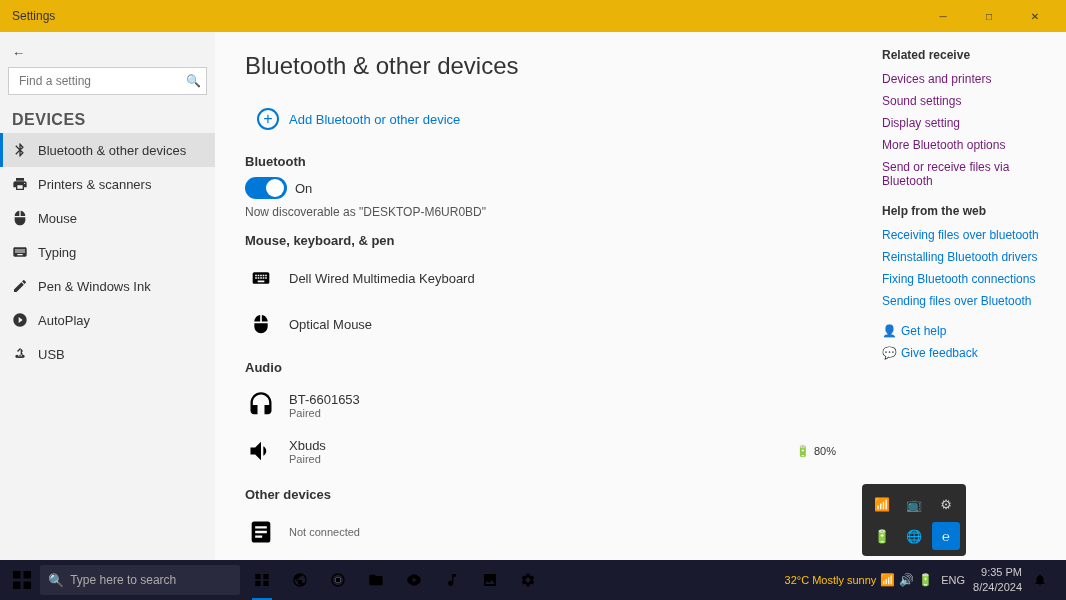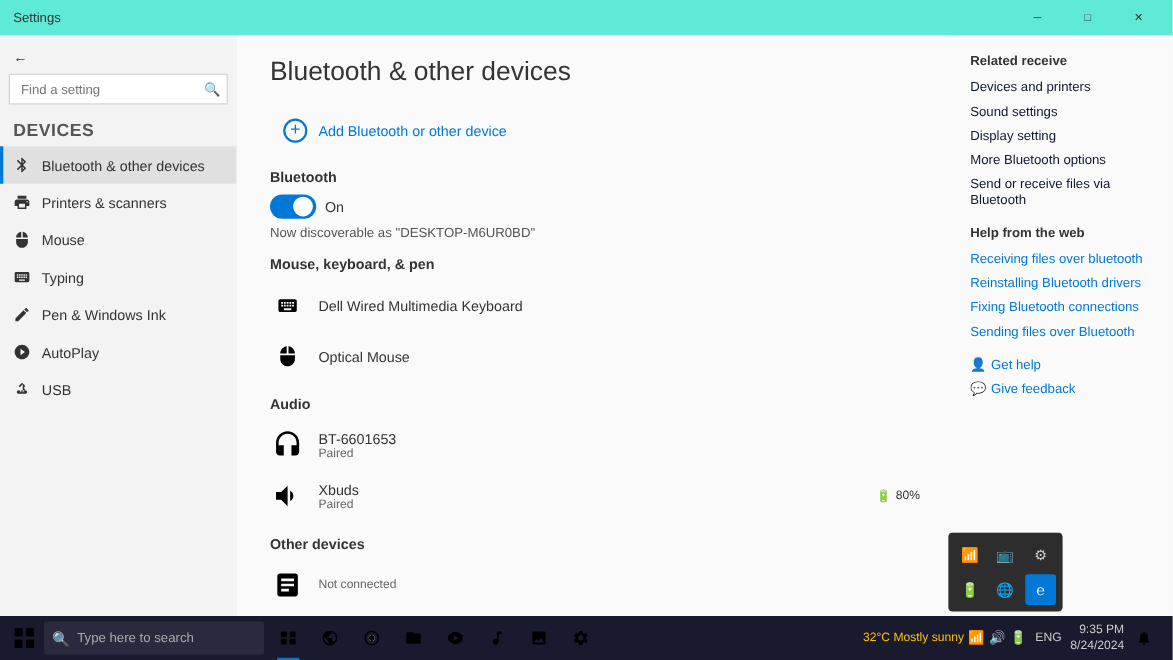--- a/index.html
+++ b/index.html
@@ -1,21 +1,21 @@
 <!DOCTYPE html>
 <html><head>
   <meta charset="utf-8">
   <style>
     * { margin: 0; padding: 0; box-sizing: border-box; }
     body { font-family: 'Segoe UI', sans-serif; background: #f3f3f3; width: 1066px; height: 600px; overflow: hidden; font-size: 13px; }
 
     
     .title-bar {
       position: absolute; top: 0; left: 0; right: 0; height: 32px;
-      background: #5eead4;
+      background: #eab308;
       display: flex; align-items: center; justify-content: space-between;
       padding: 0 8px 0 12px;
       z-index: 100;
     }
     .title-bar-left { display: flex; align-items: center; gap: 8px; }
     .title-bar-controls { display: flex; }
     .title-btn {
       width: 46px; height: 32px; display: flex; align-items: center; justify-content: center;
       cursor: pointer; font-size: 10px; color: #333; background: transparent; border: none;
     }
@@ -106,21 +106,21 @@
     .device-name { font-size: 13px; color: #333; }
     .device-status { font-size: 11px; color: #666; }
     .device-battery { display: flex; align-items: center; gap: 4px; font-size: 11px; color: #333; margin-left: auto; }
 
     
     .right-panel {
       width: 200px; background: #fafafa; padding: 16px; overflow-y: auto; flex-shrink: 0;
     }
     .related-title { font-size: 12px; font-weight: 600; color: #333; margin-bottom: 10px; }
     .related-link {
-      display: block; font-size: 12px; color: #0f172a; margin-bottom: 8px; cursor: pointer; text-decoration: none;
+      display: block; font-size: 12px; color: #701a75; margin-bottom: 8px; cursor: pointer; text-decoration: none;
     }
     .help-title { font-size: 12px; font-weight: 600; color: #333; margin: 16px 0 10px; }
     .help-link {
       display: flex; align-items: flex-start; gap: 4px;
       font-size: 12px; color: #0078d7; margin-bottom: 8px; cursor: pointer; text-decoration: none;
     }
     .feedback-row { display: flex; align-items: center; gap: 4px; font-size: 12px; color: #0078d7; cursor: pointer; }
 
     
     .taskbar {

